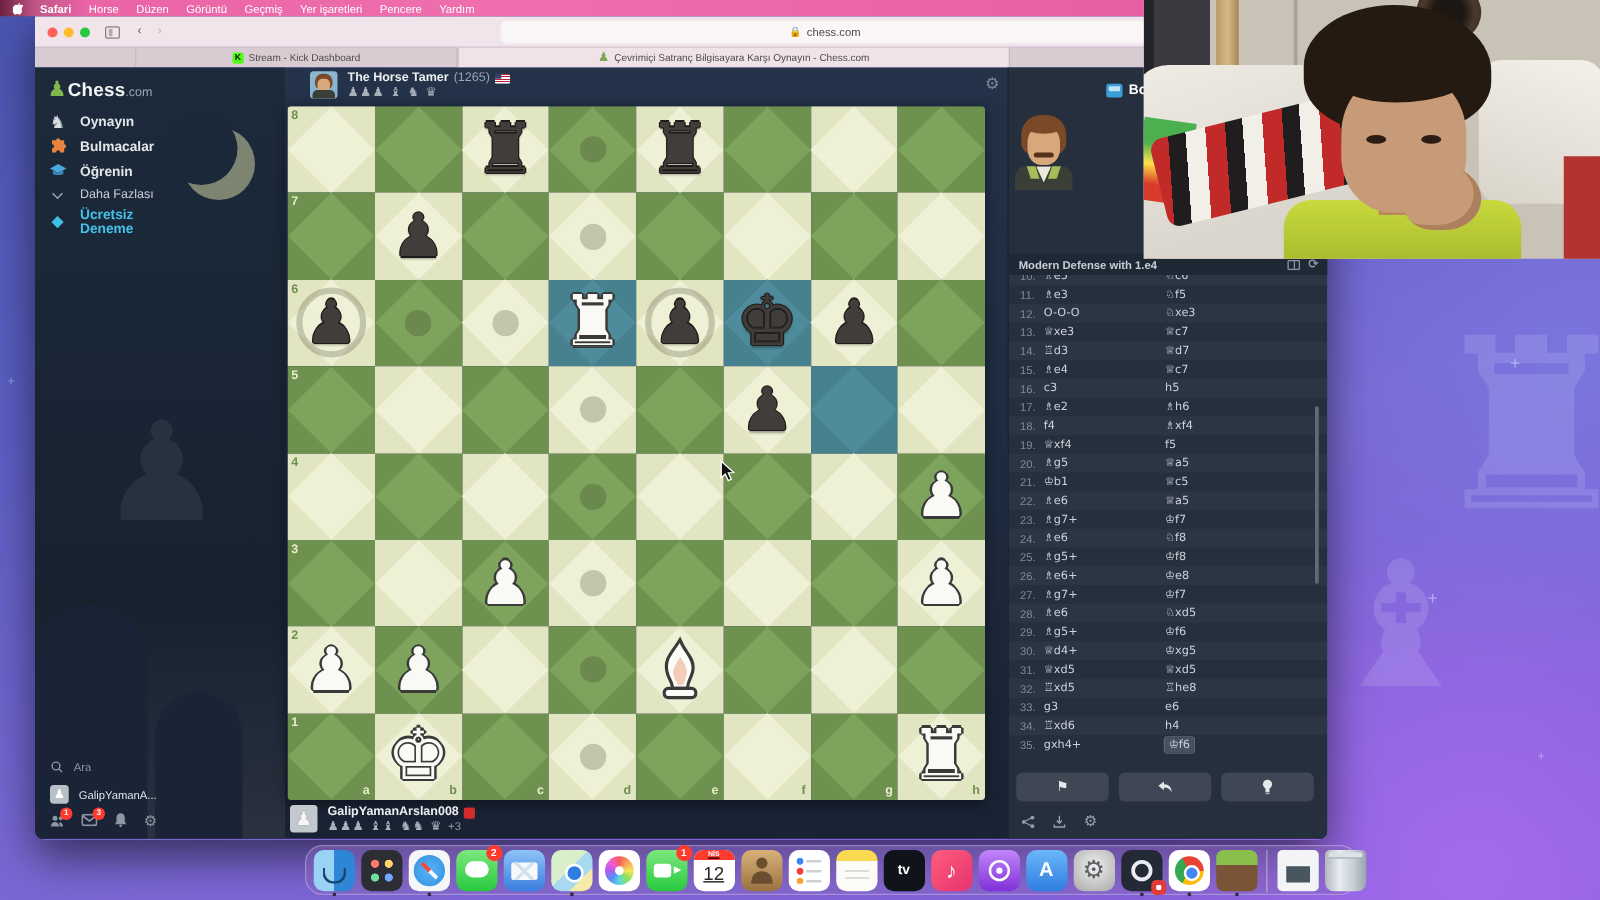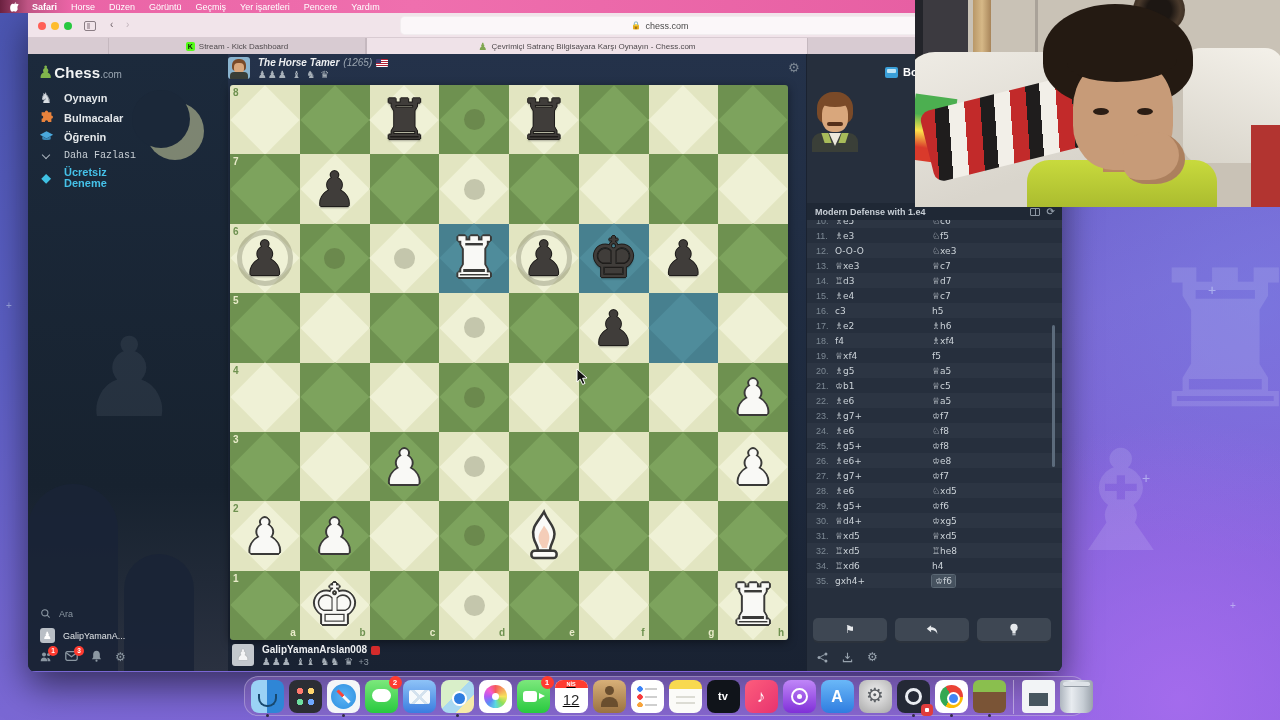--- a/index.html
+++ b/index.html
@@ -292,21 +292,21 @@
                 </svg></span>
               <span>Bulmacalar</span>
             </div>
             <div class="nav-item" style="top: 76px;">
               <span class="nicon"><svg width="15" height="12" viewBox="0 0 24 20">
                   <path fill="#4aa8dc" d="M12 2 23 8 12 14 1 8z"></path>
                   <path fill="#3a88b8" d="M5 10.5v4.5c0 2.2 14 2.2 14 0v-4.5l-7 3.5z"></path>
                 </svg></span>
               <span>Öğrenin</span>
             </div>
-            <div class="nav-item" style="top: 96px; font-weight: normal; font-size: 10px; color: rgb(201, 208, 214); font-family: Liberation Mono, monospace;">
+            <div class="nav-item" style="top: 96px; font-weight: normal; font-size: 10px; color: rgb(201, 208, 214);">
               <span class="nicon"><span class="chev"></span></span>
               <span>Daha Fazlası</span>
             </div>
             <div class="nav-item accent" style="top: 113px;">
               <span class="nicon"><span class="diamond-glyph">◆</span></span>
               <span style="width: 70px;">Ücretsiz Deneme</span>
             </div>
           </div>
         <div class="side-foot" style="top:554px;text-align:right;">
           <svg width="11" height="11" viewBox="0 0 16 16">
@@ -339,21 +339,21 @@
           <span class="foot-ic">
             <svg width="11" height="12" viewBox="0 0 16 18">
                 <path d="M8 1c3 0 5 2.4 5 5.5V11l1.8 3H1.2L3 11V6.5C3 3.4 5 1 8 1z" fill="#8b97a2"></path>
                 <circle cx="8" cy="16" r="1.6" fill="#8b97a2"></circle>
               </svg>
           </span>
           <span class="foot-ic" style="font-size:12px;font-family:'DejaVu Sans',sans-serif;">⚙</span>
         </div>
       </div>
 
-      <div class="player-row" style="left:200px;top:3px;font-style:italic;">
+      <div class="player-row" style="left:220px;top:3px;">
         <div class="pavatar" style="background:#8ab4cf;">
           <div style="position:absolute;left:4px;top:2px;width:14px;height:12px;background:#7a4a28;border-radius:6px 6px 4px 4px;"></div>
           <div style="position:absolute;left:6px;top:6px;width:10px;height:10px;background:#d9a77c;border-radius:40%;"></div>
           <div style="position:absolute;left:2px;top:15px;width:18px;height:7px;background:#3a3f38;border-radius:4px 4px 0 0;"></div>
         </div>
         <div>
           <div class="pname">
             <span>The Horse Tamer</span>
             <span class="prating">(1265)</span>
             <span class="flag-us"></span>
@@ -654,20 +654,25 @@
             </div>
             <div class="mvrow">
               <span class="mvnum">31.</span>
               <span class="mvw"><span>♕xd5</span></span>
               <span class="mvb"><span>♕xd5</span></span>
             </div>
             <div class="mvrow">
               <span class="mvnum">32.</span>
               <span class="mvw"><span>♖xd5</span></span>
               <span class="mvb"><span>♖he8</span></span>
+            </div>
+            <div class="mvrow">
+              <span class="mvnum">33.</span>
+              <span class="mvw"><span>g3</span></span>
+              <span class="mvb"><span>e6</span></span>
             </div>
             <div class="mvrow">
               <span class="mvnum">34.</span>
               <span class="mvw"><span>♖xd6</span></span>
               <span class="mvb"><span>h4</span></span>
             </div>
             <div class="mvrow">
               <span class="mvnum">35.</span>
               <span class="mvw"><span>gxh4+</span></span>
               <span class="mvb"><span class="mv-cur">♔f6</span></span>

